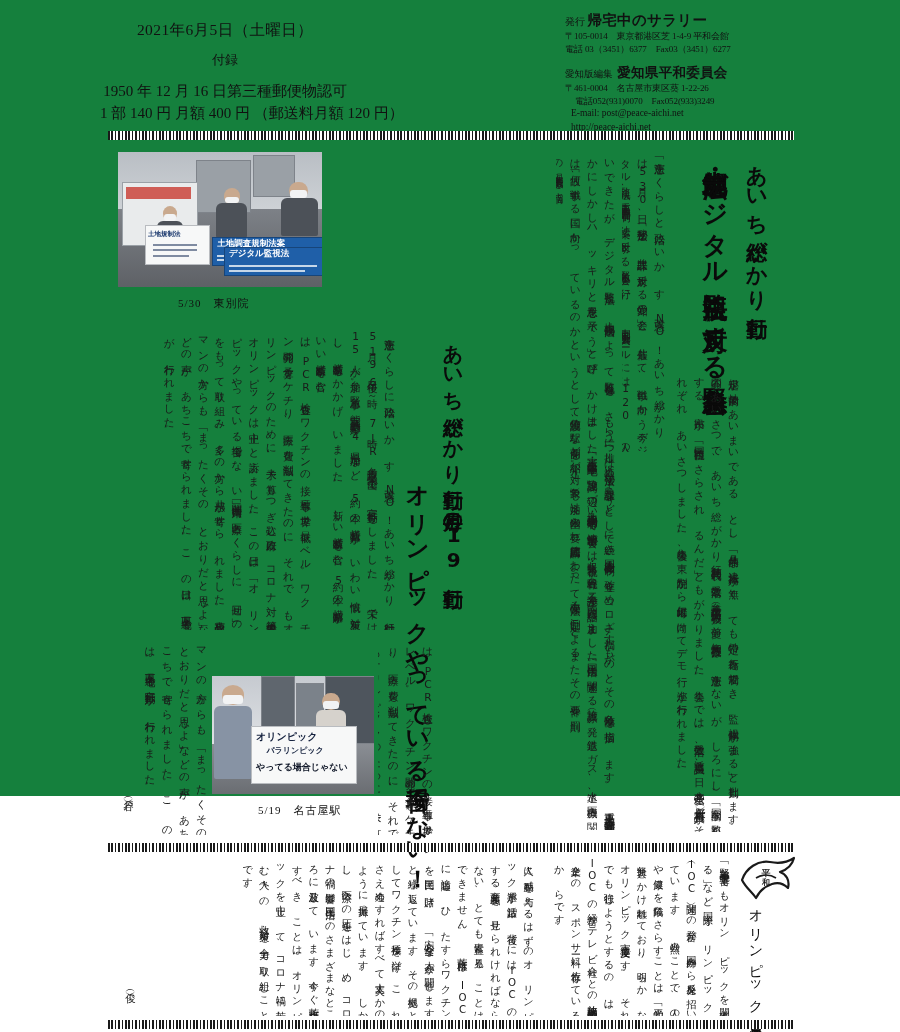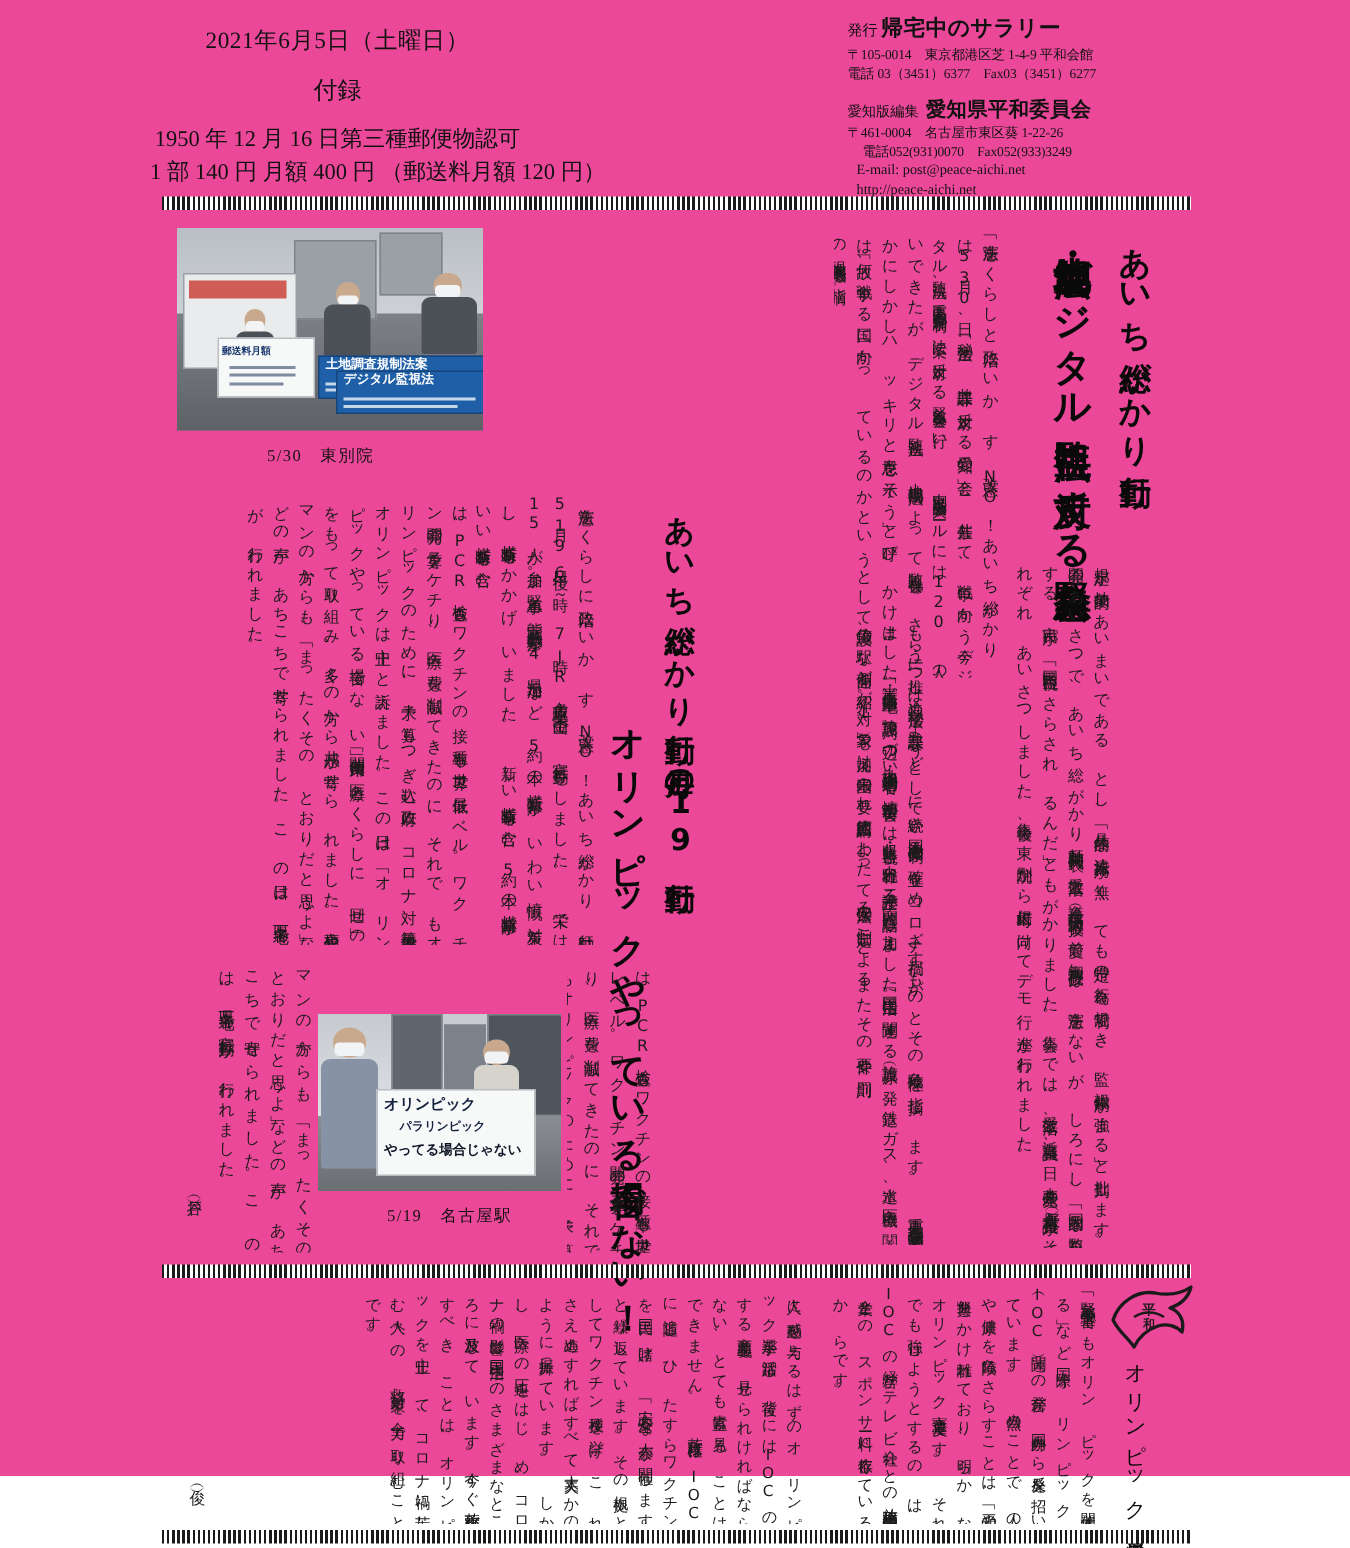--- a/index.html
+++ b/index.html
@@ -12,22 +12,22 @@
     height: 1032px;
     font-family: "Liberation Serif", "DejaVu Serif", serif;
     color: #111;
     overflow: hidden;
     position: relative;
   }
 
   .page {
     position: absolute;
     left: 0; top: 0;
-    width: 900px; height: 984px;
-    background: #ec4899;
+    width: 900px; height: 796px;
+    background: #15803d;
   }
 
   
   .masthead {
     position: absolute;
     left: 100px; top: 16px;
     width: 700px; height: 112px;
     display: flex;
     align-items: center;
     justify-content: space-between;
@@ -41,21 +41,21 @@
     font-size: 15.5px;
     letter-spacing: 0.4px;
     margin-bottom: 9px;
     white-space: nowrap;
   }
   .mast-issue {
     font-size: 11.5px;
     white-space: nowrap;
   }
   .mast-sub {
-    font-size: 16px;
+    font-size: 13px;
     margin-bottom: 10px;
   }
   .mast-permit {
     font-size: 15px;
     line-height: 1.5;
     white-space: nowrap;
   }
 
   .mast-logo {
     width: 230px;
@@ -328,21 +328,21 @@
 
     <div class="ph-head" style="left:52%; top:27%; width:8%; height:12%;"></div>
     <div class="ph-mask" style="left:52.5%; top:33%; width:7%; height:5%;"></div>
     <div class="ph-person" style="left:48%; top:38%; width:15%; height:26%;"></div>
 
     <div class="ph-head" style="left:84%; top:22%; width:9%; height:13%;"></div>
     <div class="ph-mask" style="left:84.5%; top:28%; width:8%; height:6%;"></div>
     <div class="ph-person" style="left:80%; top:34%; width:18%; height:28%;"></div>
 
     <div class="ph-banner" style="left:13%; top:54%; width:31%; height:28%;">
-      <div class="ph-banner-txt" style="font-size:6.5px;">郵送料月額</div>
+      <div class="ph-banner-txt" style="font-size:6.5px;">土地規制法</div>
       <div class="ph-line" style="left:12%; top:48%; width:70%;"></div>
       <div class="ph-line" style="left:12%; top:62%; width:70%;"></div>
       <div class="ph-line" style="left:12%; top:76%; width:56%;"></div>
     </div>
 
     <div class="ph-banner blue" style="left:46%; top:48%; width:54%; height:20%;margin-top:20px;">
       <div class="ph-banner-txt" style="font-size:8.5px; top:6%;">土地調査規制法案</div>
       <div class="ph-line" style="left:4%; top:62%; width:90%; background:rgba(255,255,255,.75);"></div>
       <div class="ph-line" style="left:4%; top:80%; width:90%; background:rgba(255,255,255,.75);"></div>
     </div>

